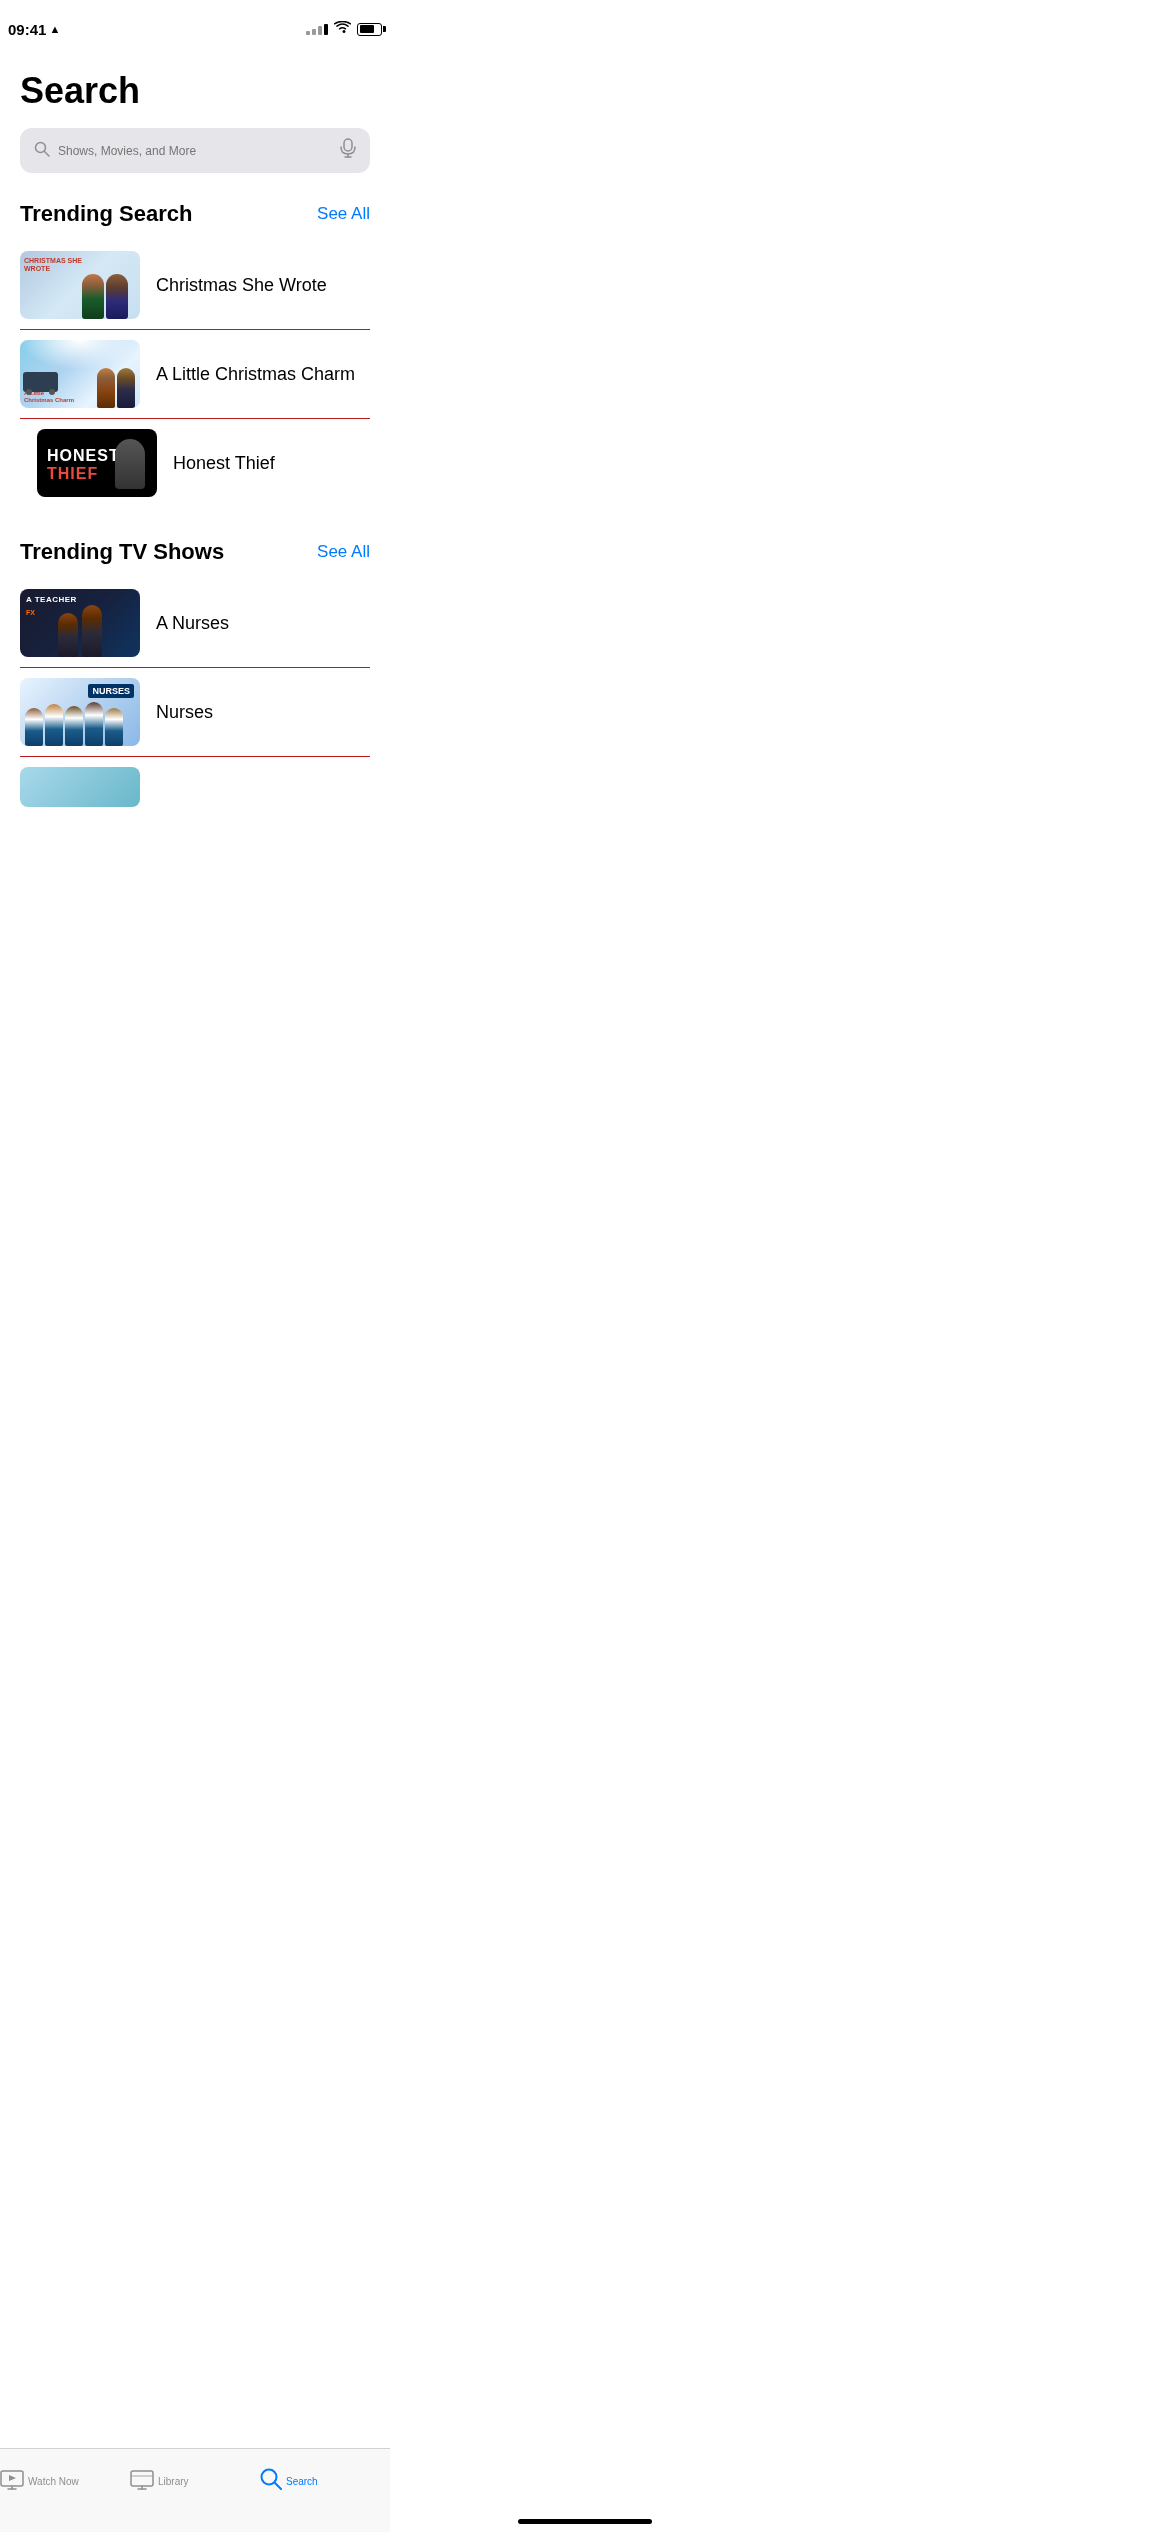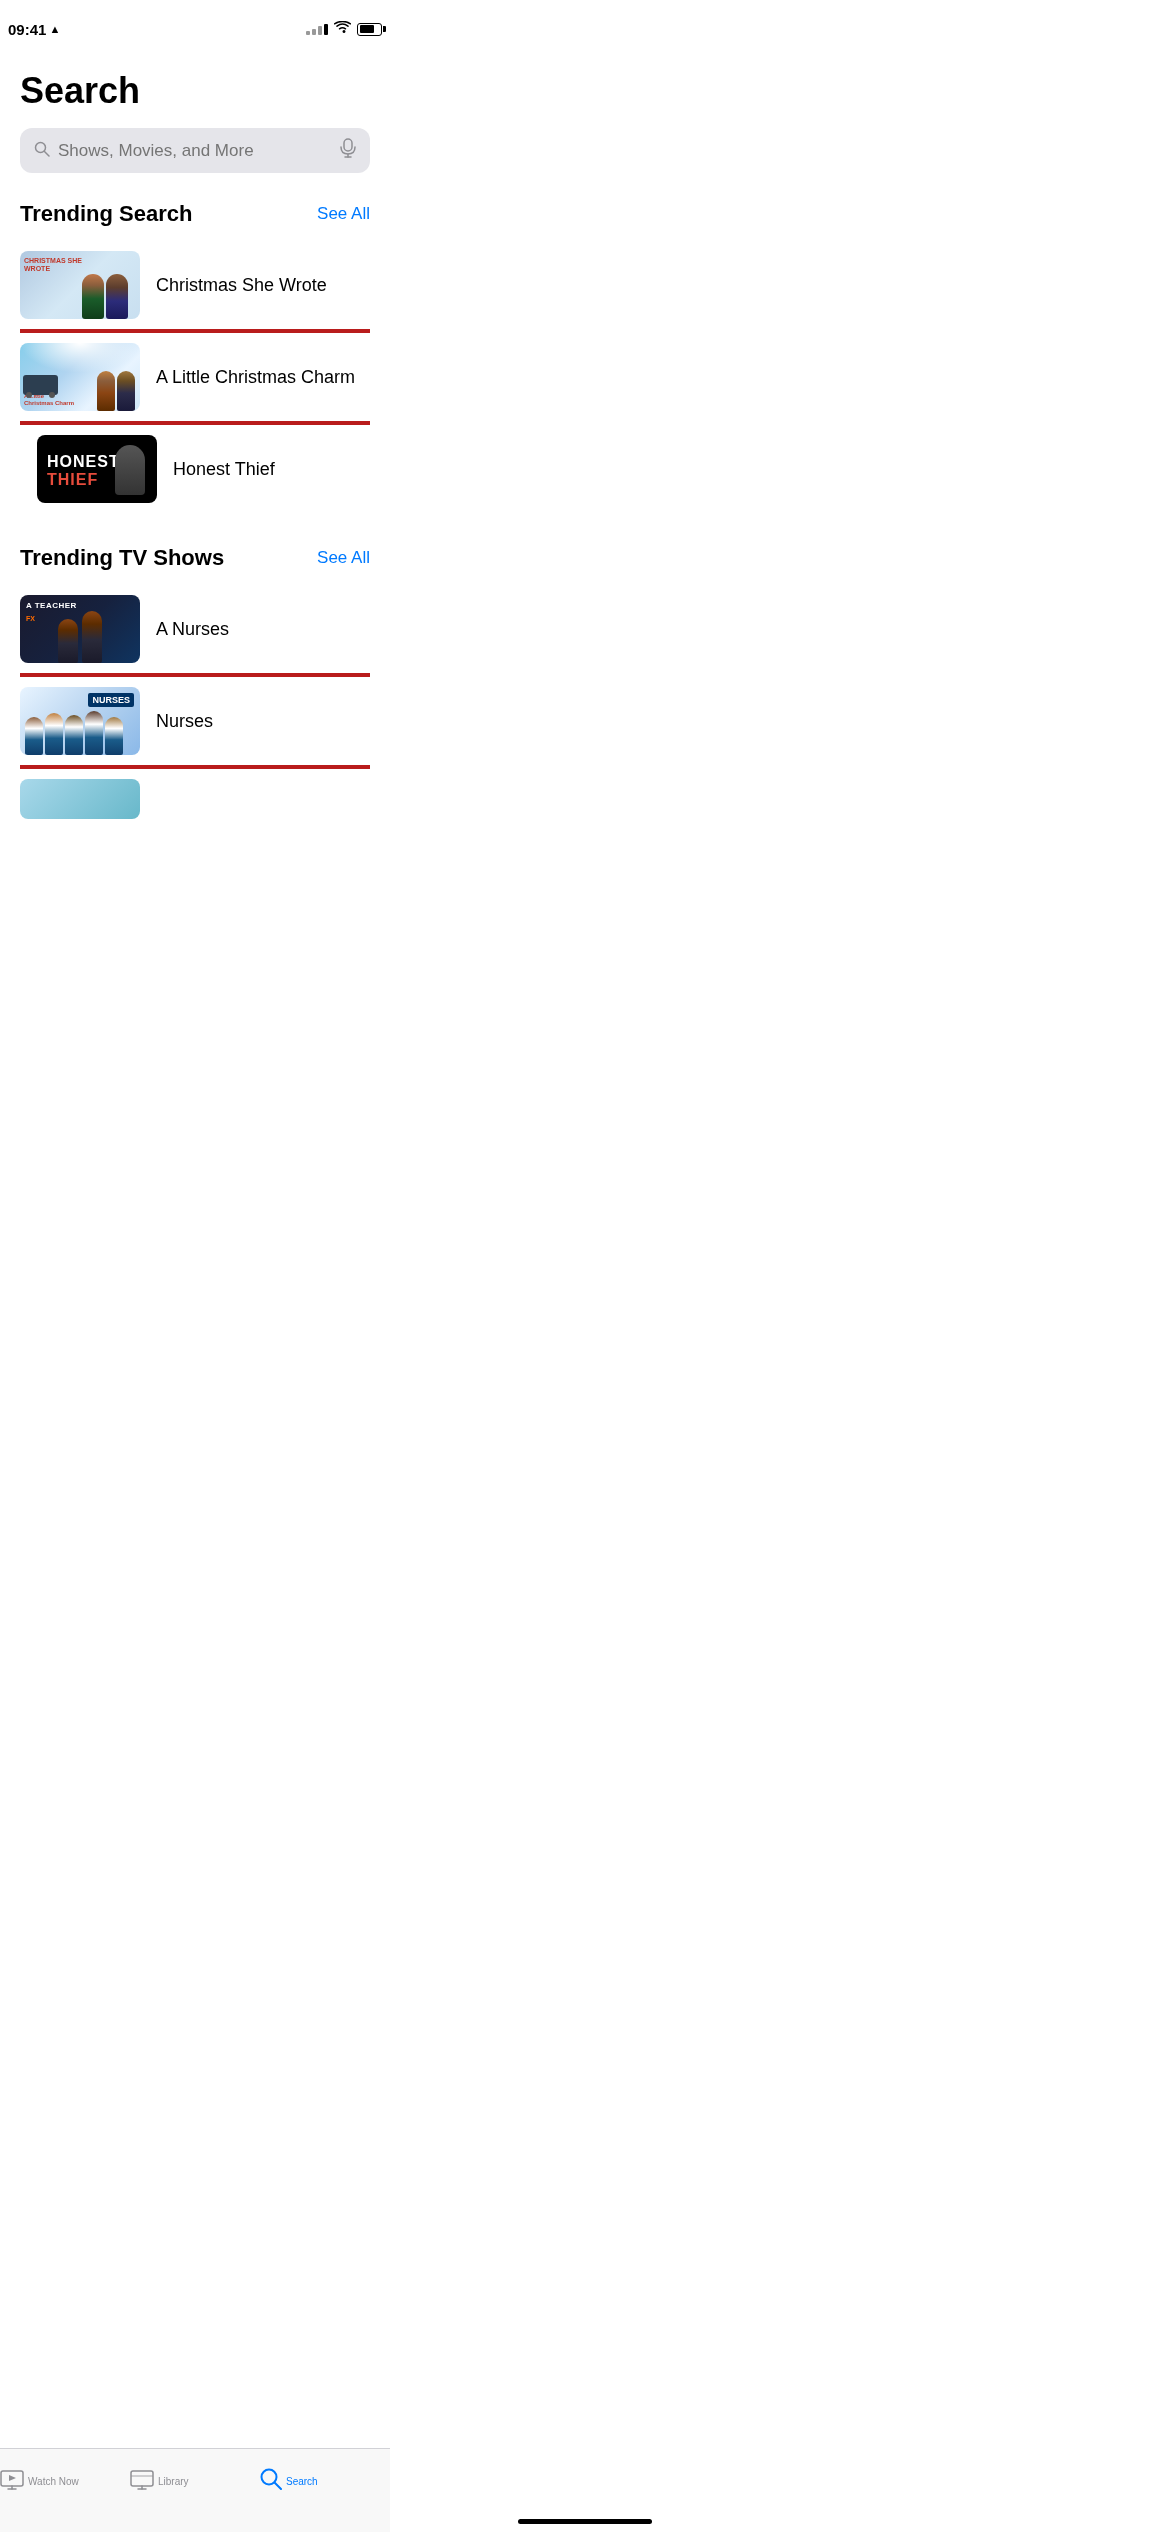--- a/index.html
+++ b/index.html
@@ -99,21 +99,21 @@
       padding: 10px 14px;
       gap: 8px;
       margin-bottom: 28px;
     }
     .search-bar-icon {
       color: #8e8e93;
       font-size: 16px;
     }
     .search-bar-input {
       flex: 1;
-      font-size: 17px;
+      font-size: 12px;
       color: #8e8e93;
       background: transparent;
       border: none;
       outline: none;
     }
     .mic-icon {
       color: #8e8e93;
       font-size: 18px;
     }
 
@@ -136,21 +136,21 @@
     }
 
     
     .media-list {
       margin-bottom: 32px;
     }
     .media-item {
       display: flex;
       align-items: center;
       padding: 10px 0;
-      border-bottom: 4px solid #b91c1c;
+      border-bottom: 1px solid #b91c1c;
       gap: 16px;
       cursor: pointer;
     }
     .media-item:last-child {
       border-bottom: none;
       padding-left: 17px;
     }
     .media-thumbnail {
       width: 120px;
       height: 68px;

